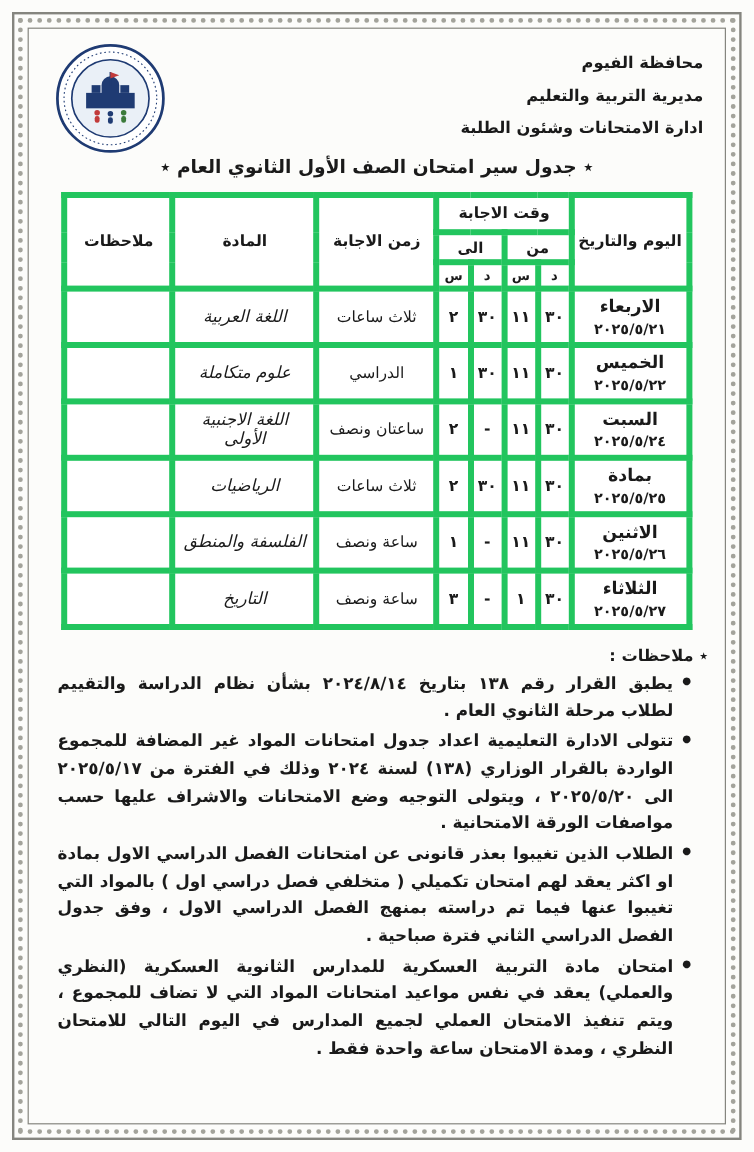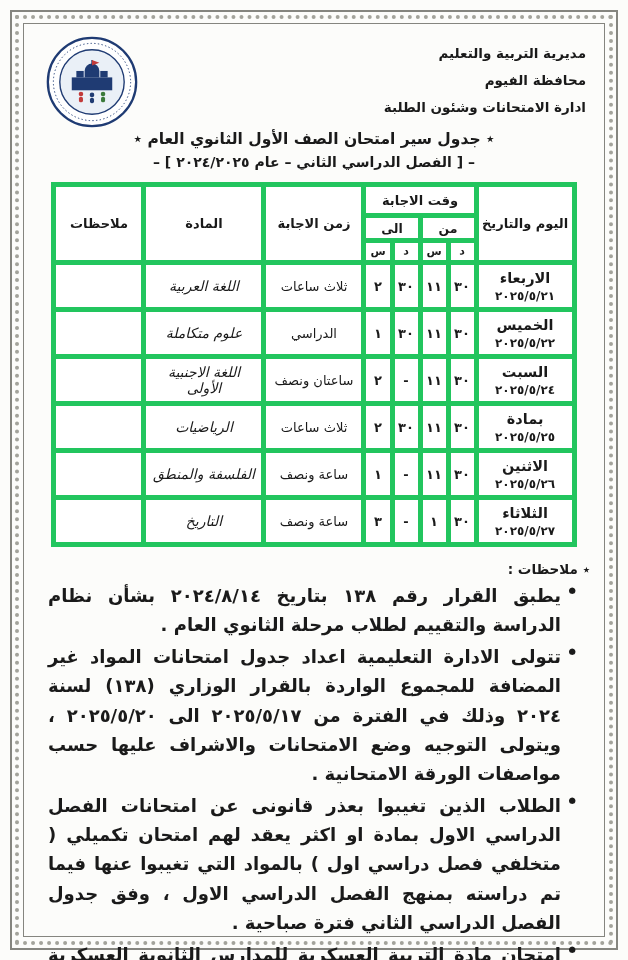--- a/index.html
+++ b/index.html
@@ -48,40 +48,40 @@
   .duration-cell{font-size:13px;}
   .subject-cell{font-size:14px;font-style:italic;}
   .notes-cell{font-size:12px;}
 
   
   .notes{margin:14px 0 0 10px;}
   .notes-title{font-weight:bold;font-size:13.5px;margin-bottom:4px;}
   ul.notes-list{margin:2px 14px 0 0;padding:0;list-style:none;}
   .note-item{
     position:relative;padding-right:15px;margin-bottom:3px;
-    font-weight:bold;font-size:18px;line-height:1.62;text-align:justify;
+    font-weight:bold;font-size:14px;line-height:1.62;text-align:justify;
   }
   .note-item::before{
     content:"●";position:absolute;right:0;top:3px;font-size:8.5px;color:#1a1a1a;
   }
 </style>
 </head>
 <body>
 
 <div class="page">
   <div class="frame frame-a"></div>
   <div class="frame frame-dots"></div>
   <div class="frame frame-b"></div>
 
   <div class="content">
 
     <div class="letterhead">
       <div class="org-lines">
+        <div>محافظة الفيوم</div>
         <div>مديرية التربية والتعليم</div>
-        <div>محافظة الفيوم</div>
         <div>ادارة الامتحانات وشئون الطلبة</div>
       </div>
       <div class="logo">
         <svg viewBox="0 0 100 100" width="92" height="92" aria-hidden="true">
           <circle cx="50" cy="50" r="48" fill="#ffffff" stroke="#1f3b73" stroke-width="2.5"></circle>
           <circle cx="50" cy="50" r="42" fill="none" stroke="#1f3b73" stroke-width="1" stroke-dasharray="1.5 2.5"></circle>
           <circle cx="50" cy="50" r="35" fill="#eaf0f7" stroke="#1f3b73" stroke-width="1.5"></circle>
           <rect x="28" y="45" width="44" height="14" fill="#1f3b73"></rect>
           <rect x="33" y="38" width="8" height="7" fill="#1f3b73"></rect>
           <rect x="59" y="38" width="8" height="7" fill="#1f3b73"></rect>
@@ -93,21 +93,20 @@
           <circle cx="50" cy="64" r="2.5" fill="#1f3b73"></circle>
             <rect x="47.8" y="67" width="4.4" height="6" rx="2" fill="#1f3b73"></rect>
           <circle cx="62" cy="63" r="2.5" fill="#3b7a3b"></circle>
             <rect x="59.8" y="66" width="4.4" height="6" rx="2" fill="#3b7a3b"></rect>
         </svg>
       </div>
     </div>
 
     <div class="title-block">
       <div class="title1">٭ جدول سير امتحان الصف الأول الثانوي العام ٭</div>
-      <div class="title2">– [ الفصل الدراسي الثاني – عام ٢٠٢٤/٢٠٢٥ ] –</div>
     </div>
 
     <table class="exam-table">
       <colgroup>
         <col style="width:98px">
         <col style="width:28px">
           <col style="width:28px">
           <col style="width:28px">
           <col style="width:28px">
         <col style="width:100px">

